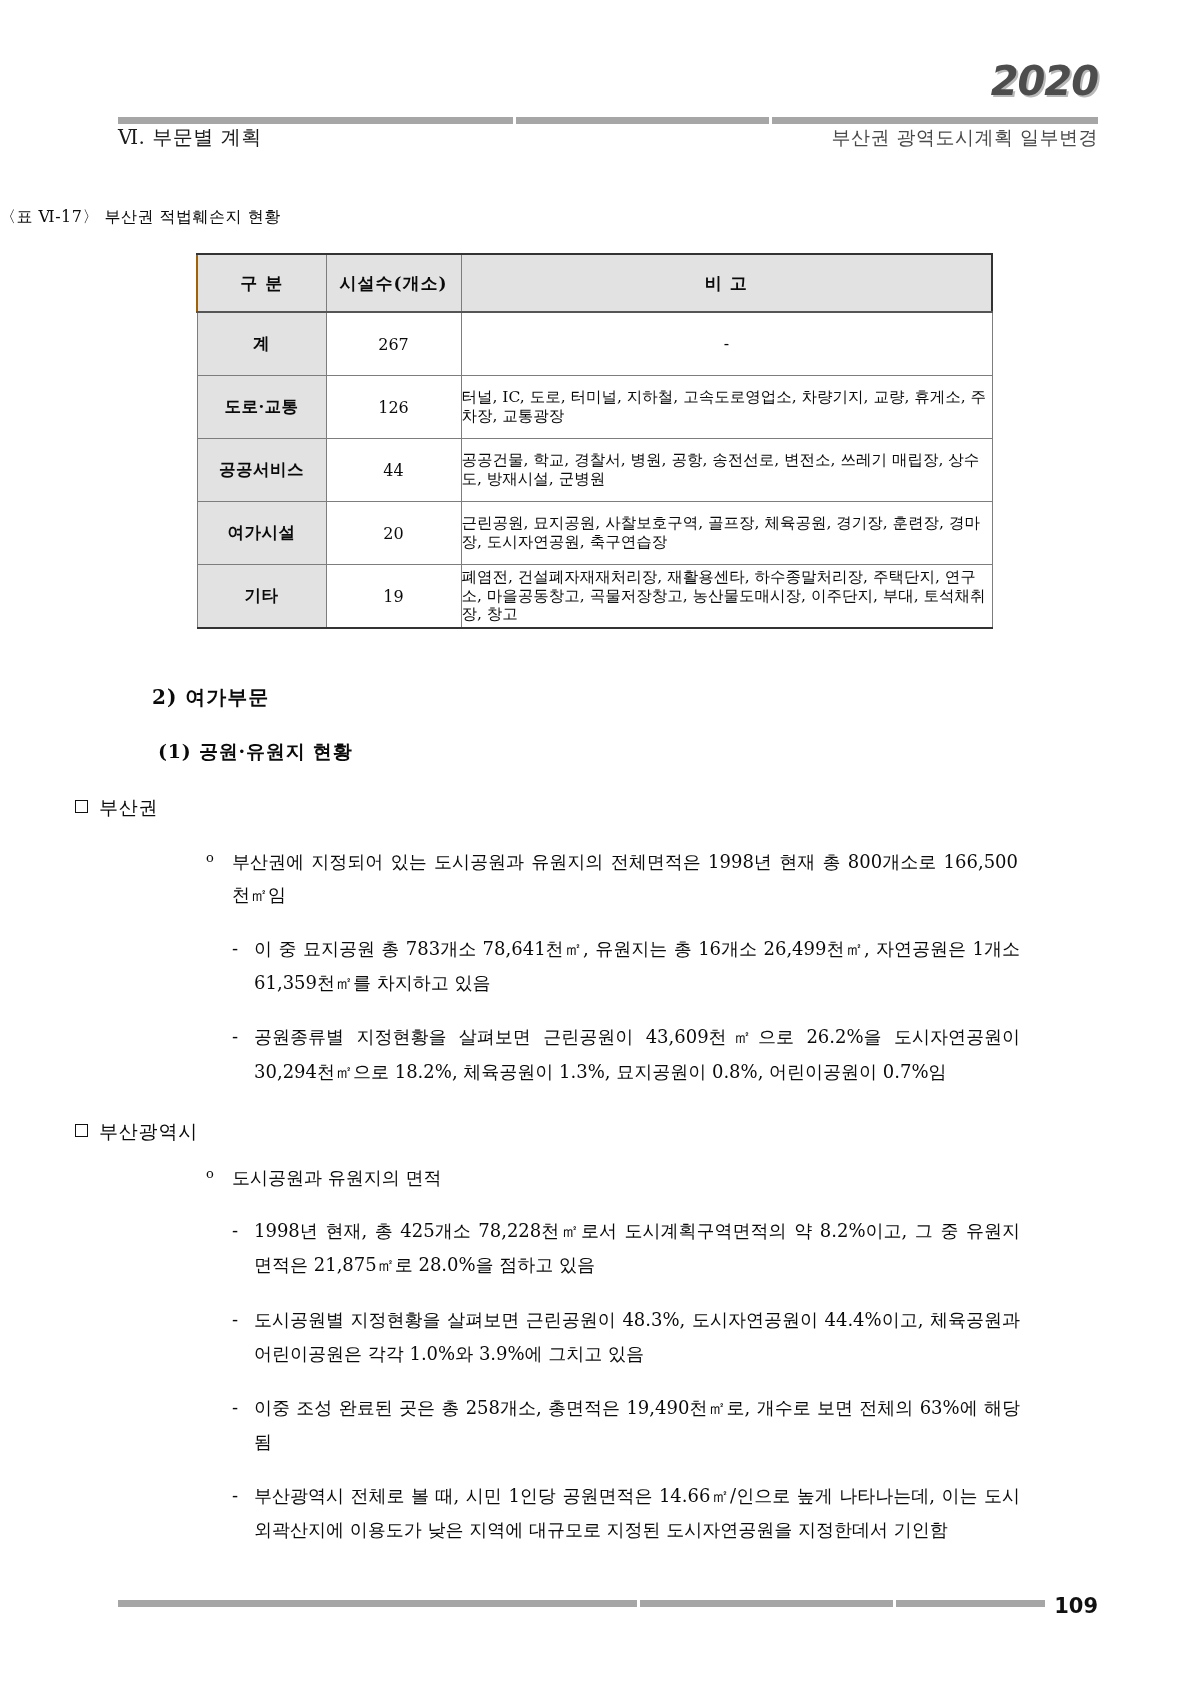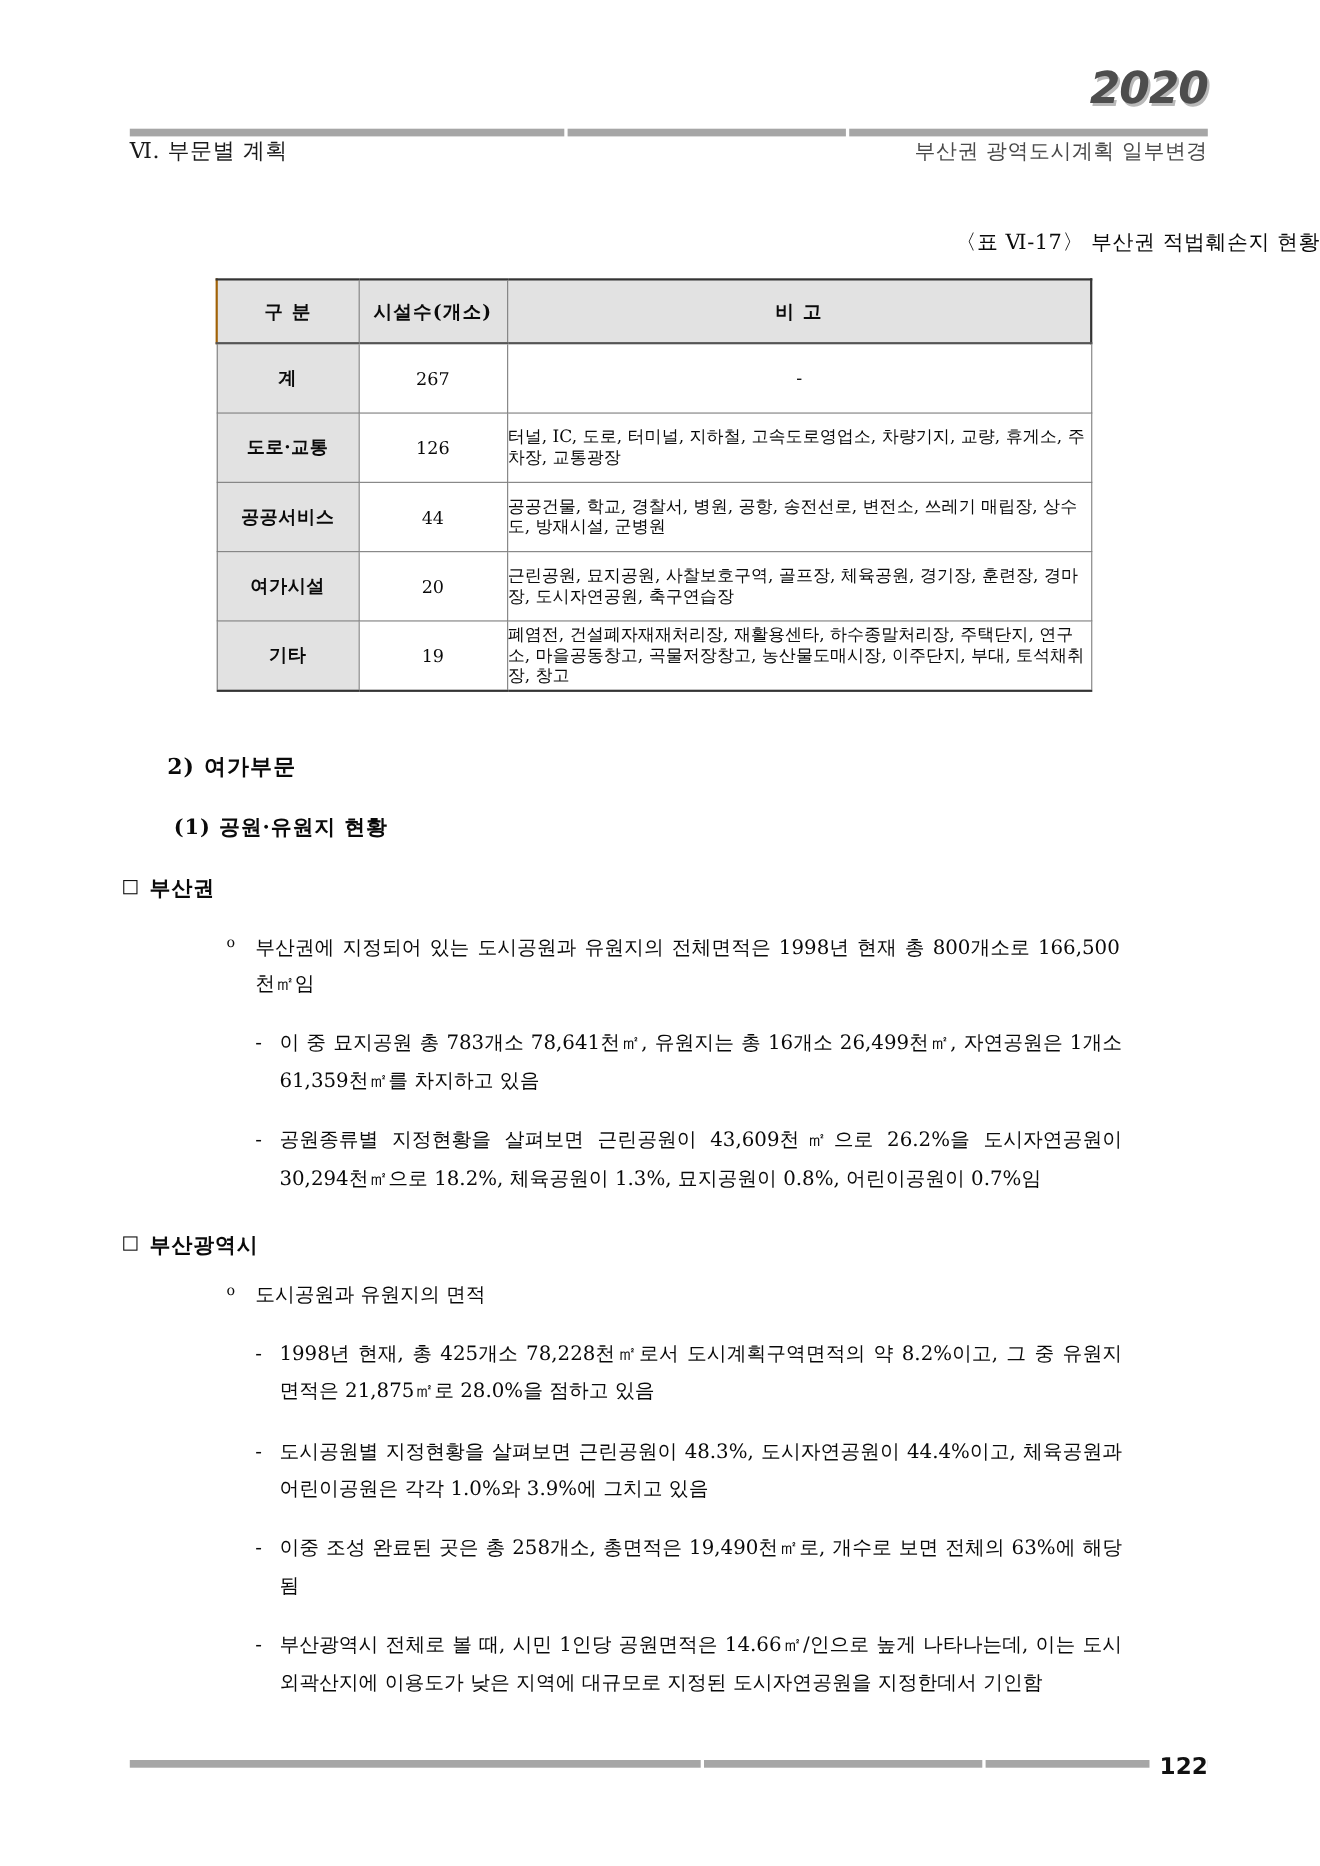--- a/index.html
+++ b/index.html
@@ -75,22 +75,22 @@
     color: #4a4a4a;
     letter-spacing: 0.5px;
   }
 
   
   .table-caption {
     position: absolute;
     left: 0;
     right: 0;
     top: 207px;
-    text-align: right;
-    font-size: 19px;
+    text-align: left;
+    font-size: 16px;
     letter-spacing: 0.5px;
   }
 
   .tbl-wrap {
     position: absolute;
     left: 196px;
     top: 253px;
     width: 797px;
   }
   table.data-table {
@@ -163,23 +163,23 @@
     font-weight: 700;
     letter-spacing: 1px;
   }
   .lvl-h3 {
     margin: 28px 0 16px 158px;
     font-size: 19px;
     font-weight: 700;
     letter-spacing: 0.8px;
   }
   .lvl-h4 {
-    margin: 30px 0 0 112px;
+    margin: 30px 0 0 75px;
     font-size: 19px;
-    font-weight: 700;
+    font-weight: 400;
     letter-spacing: 0.8px;
     display: flex;
     align-items: baseline;
     gap: 11px;
   }
   .sq {
     display: inline-block;
     width: 13px;
     height: 13px;
     border: 1.6px solid #111;
@@ -371,16 +371,16 @@
     </div>
 
   </div>
 
   <div class="footer-zone">
     <div class="footer-rule">
       <span class="fr-seg-1"></span>
       <span class="fr-seg-2"></span>
       <span class="fr-seg-3"></span>
     </div>
-    <div class="page-num">122</div>
+    <div class="page-num">109</div>
   </div>
 
 </div>
 
 </body></html>

